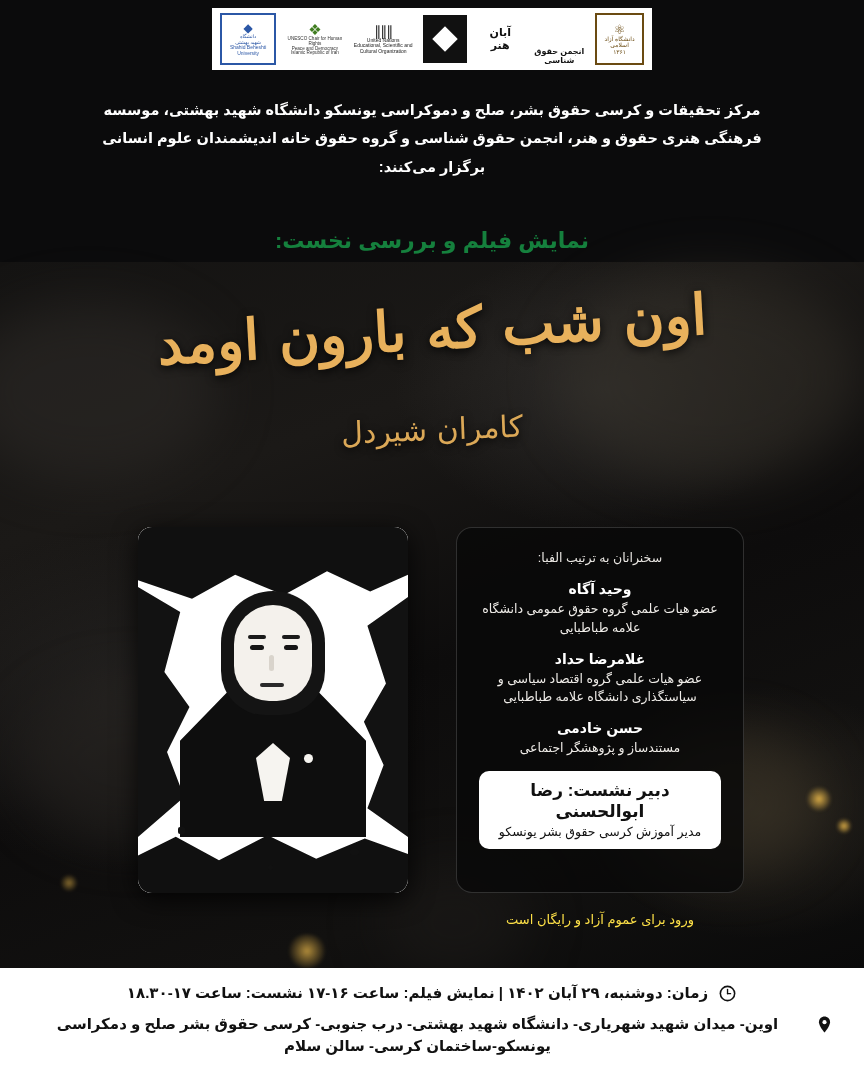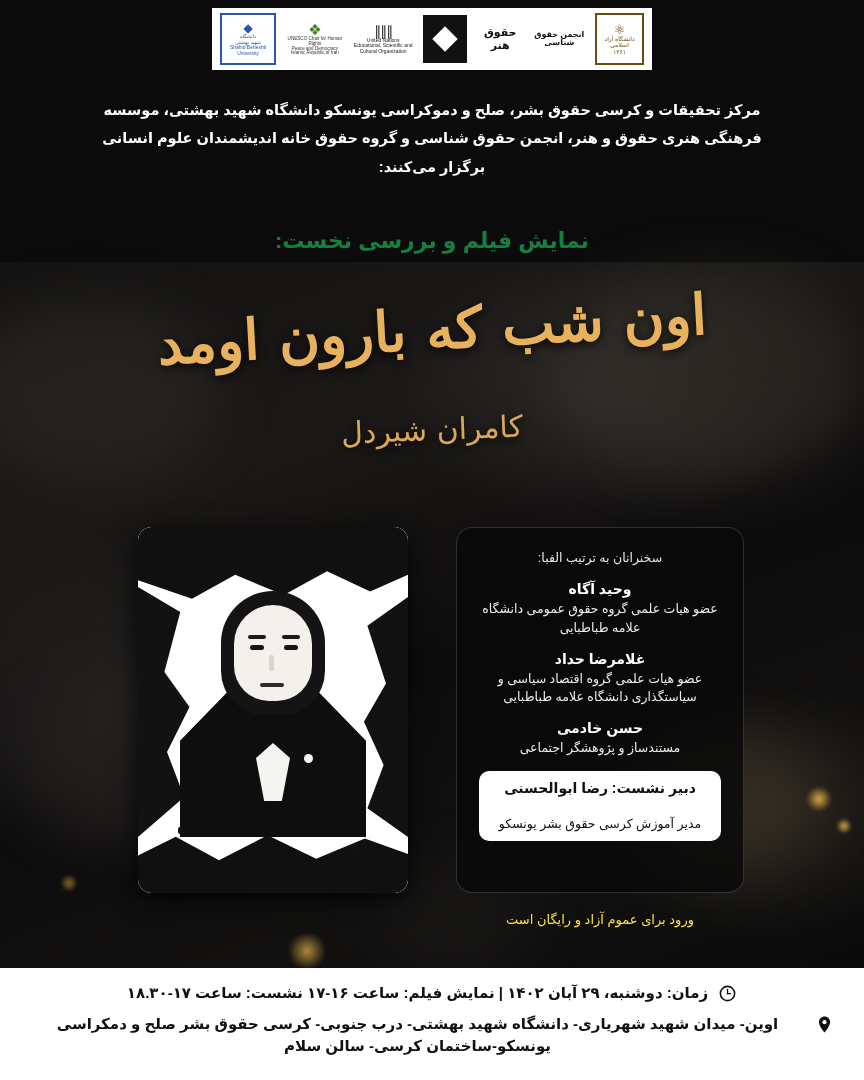--- a/index.html
+++ b/index.html
@@ -41,21 +41,21 @@
   }
   .logo-1 {
     width: 52px; height: 52px;
     border: 2px solid #6b4b12;
     color: #6b4b12;
     flex-direction: column;
     font-size: 6px;
     padding: 3px;
   }
   .logo-1 .crest { font-size: 13px; line-height: 1; }
-  .logo-2 { width: 56px; color: #111; font-size: 8px; font-weight: bold; writing-mode: horizontal-tb; }
+  .logo-2 { width: 56px; color: #111; font-size: 8px; font-weight: bold; writing-mode: horizontal-tb; align-items: flex-end; }
   .logo-3 {
     width: 50px; flex-direction: column; font-weight: bold; font-size: 11px;
     color: #111; line-height: 1.15;
   }
   .logo-4 {
     width: 48px; height: 48px; background: #111;
     display: flex; align-items: center; justify-content: center;
   }
   .logo-4 .diamond {
     width: 18px; height: 18px; background: #fff; transform: rotate(45deg);
@@ -245,21 +245,21 @@
   .speaker { margin-bottom: 13px; }
   .speaker .name { font-size: 14px; font-weight: bold; color: #ffffff; margin-bottom: 3px; }
   .speaker .role { font-size: 12.5px; color: #efece8; line-height: 1.5; }
   .moderator {
     margin-top: 8px;
     background: #ffffff;
     color: #111111;
     border-radius: 10px;
     padding: 9px 10px 10px 10px;
   }
-  .moderator .m-title { font-size: 14px; font-weight: bold; margin-bottom: 20px; }
+  .moderator .m-title { font-size: 17px; font-weight: bold; margin-bottom: 2px; }
   .moderator .m-role { font-size: 12.5px; }
 
   .free-note {
     position: absolute;
     left: 456px; top: 912px;
     width: 288px;
     text-align: center;
     color: #fde047;
     font-size: 13px;
   }
@@ -303,21 +303,21 @@
     <div class="logo logo-1">
       <span class="crest">⚛</span>
       <span>دانشگاه آزاد</span>
       <span>اسلامی</span>
       <span>۱۳۶۱</span>
     </div>
     <div class="logo logo-2">
       <span>انجمن حقوق شناسی</span>
     </div>
     <div class="logo logo-3">
-      <span>حقوق</span>
+      <span>آبان</span>
       <span>هنر</span>
     </div>
     <div class="logo logo-4">
       <span class="diamond"></span>
     </div>
     <div class="logo logo-5">
       <span class="pillars">∥∥∥</span>
       <span>United Nations</span>
       <span>Educational, Scientific and</span>
       <span>Cultural Organization</span>

